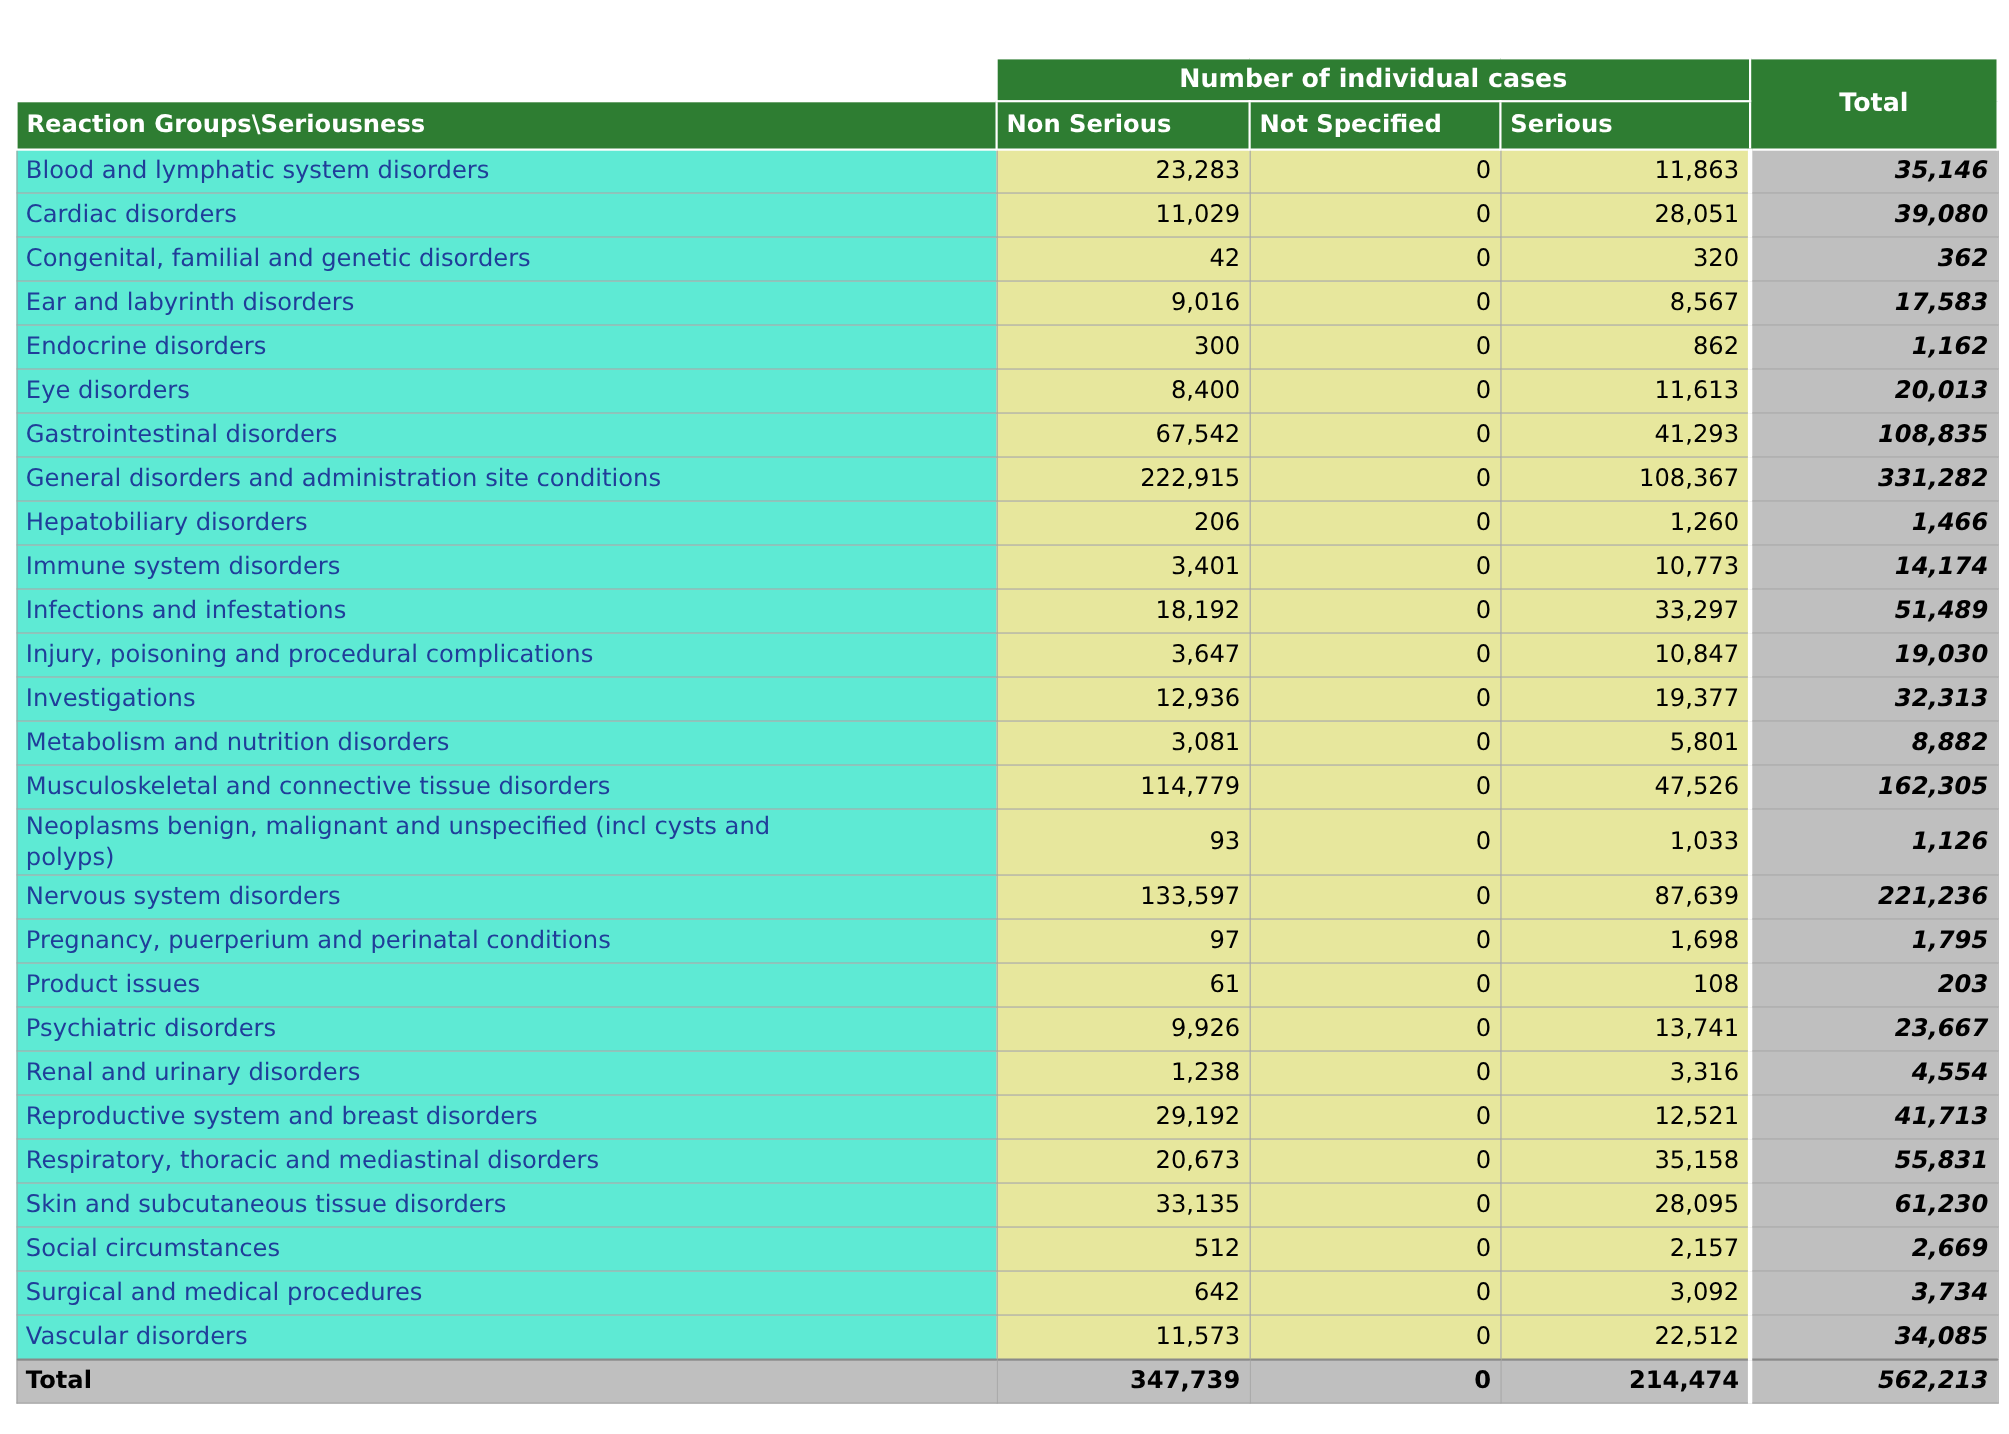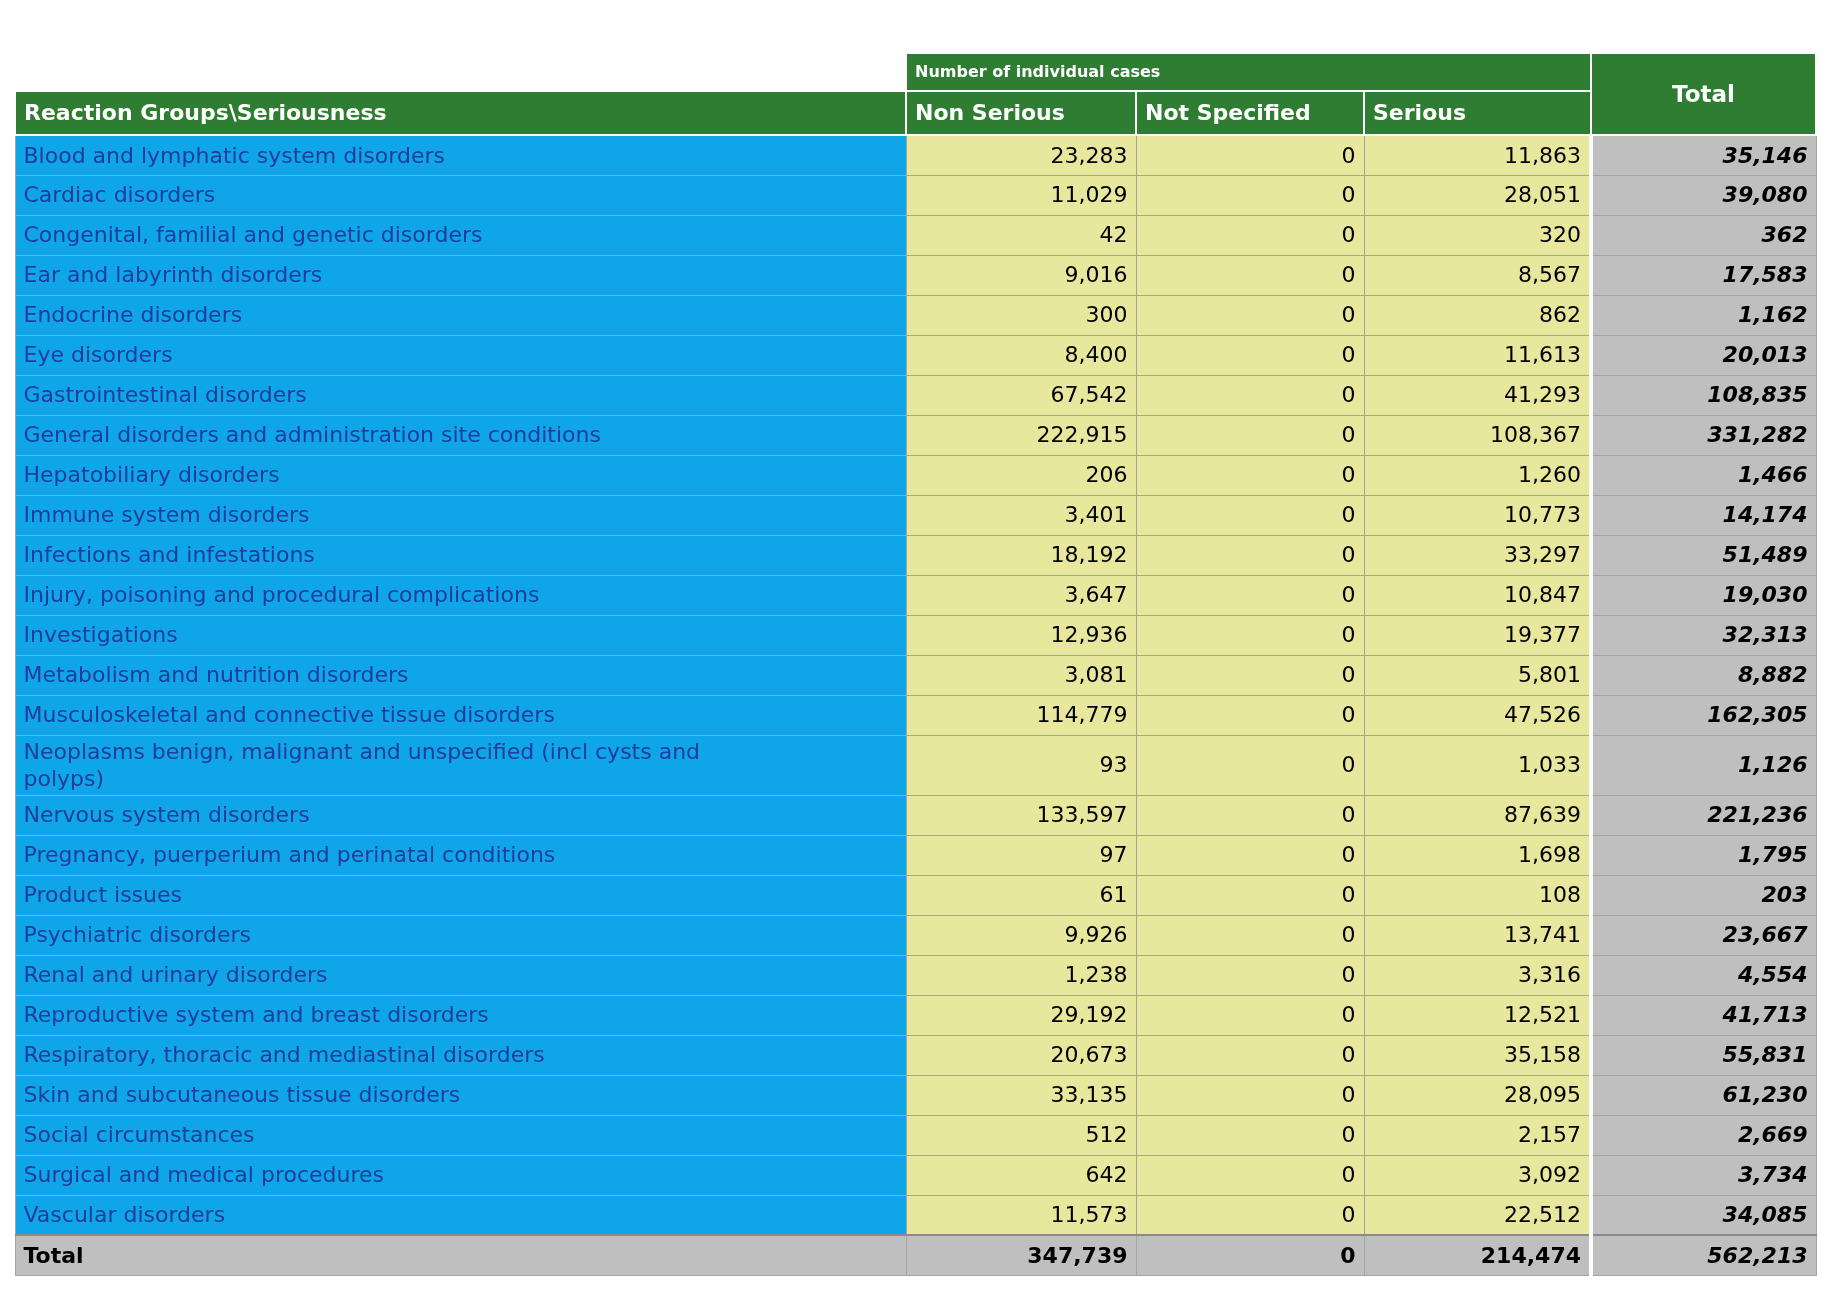--- a/index.html
+++ b/index.html
@@ -41,22 +41,22 @@
     color: var(--header-text);
     font-weight: bold;
     border: 2px solid #ffffff;
     padding: 4px 8px;
   }
   th.spacer {
     border: none;
     background: #ffffff;
   }
   th.group-head {
-    text-align: left;
-    font-size: 16px;
+    text-align: center;
+    font-size: 23px;
     height: 38px;
   }
   th.total-head {
     text-align: center;
     font-size: 23px;
     vertical-align: middle;
   }
   th.row-head {
     text-align: left;
     height: 44px;
@@ -70,21 +70,21 @@
   tbody td, tfoot td {
     border: 1px solid var(--grid-border);
     height: 40px;
     padding: 2px 8px;
     vertical-align: middle;
     color: #000000;
   }
   tbody td.label {
     color: var(--label-blue);
     text-align: left;
-    background: #0ea5e9;
+    background: #5eead4;
     
     padding: 2px 135px 2px 8px;
   }
   td.num { text-align: right; }
   td.yellow { background: var(--cell-yellow); }
   td.total-col {
     background: var(--total-gray);
     font-weight: bold;
     border-left: 4px solid #ffffff;
     font-style: italic;

